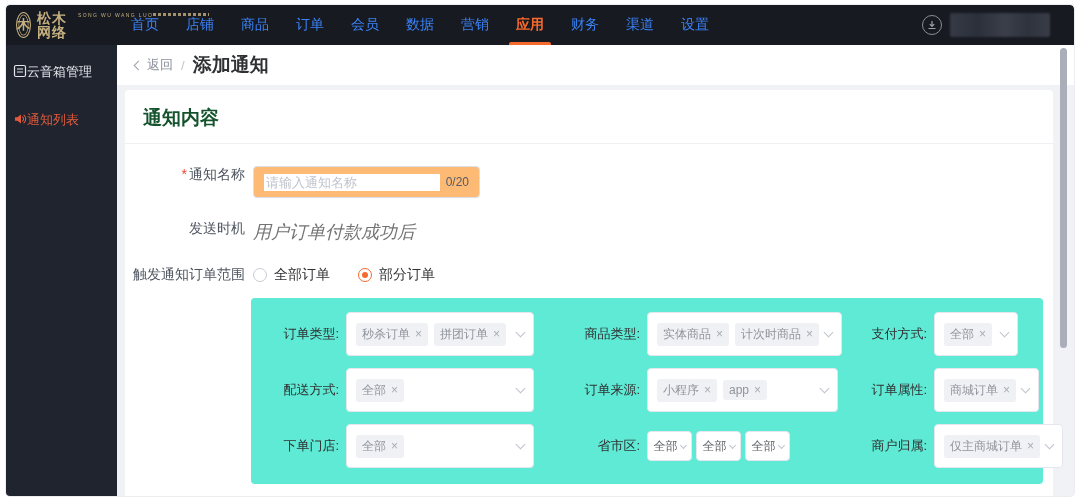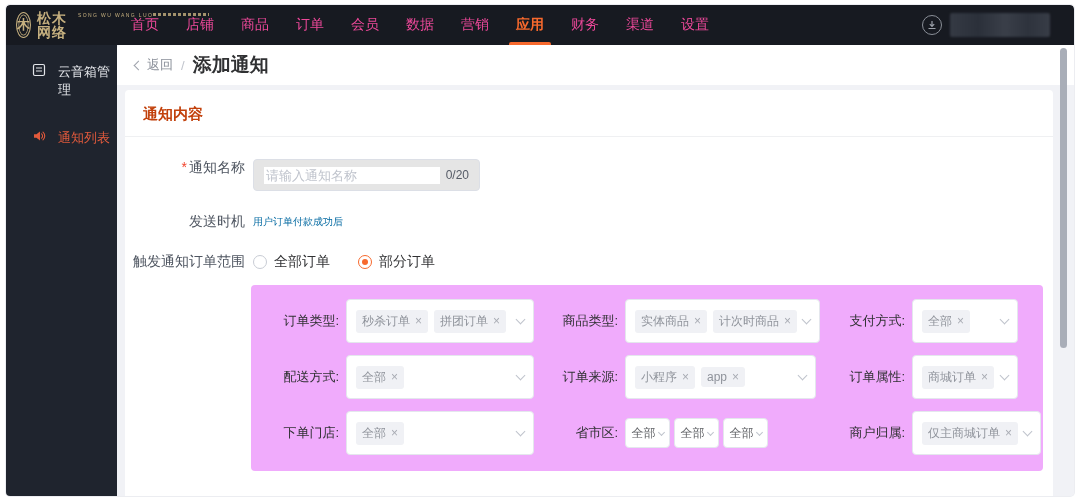--- a/index.html
+++ b/index.html
@@ -9,76 +9,76 @@
 
   
   .hdr{position:absolute;left:0;top:0;right:0;height:40px;background:#171A21;display:flex;align-items:center;z-index:5;border-radius:4px 4px 0 0;}
   .logo{width:111px;display:flex;align-items:center;gap:6px;padding-left:10px;flex:0 0 auto;}
   .logo-badge{width:26px;height:26px;border:1.6px solid #C6B07F;border-radius:50%;color:#C6B07F;display:flex;align-items:center;justify-content:center;font-size:13px;font-weight:bold;box-shadow:inset 0 0 0 1.5px #171A21, inset 0 0 0 2.2px #C6B07F;}
   .logo-txt{display:flex;flex-direction:row;line-height:1;}
   .logo-title{color:#C6B07F;font-size:14px;font-weight:bold;letter-spacing:1px;}
   .logo-sub{color:#C6B07F;font-size:5px;letter-spacing:1.4px;margin-top:2px;white-space:nowrap;}
   .logo-tag{margin-top:2px;height:3px;width:82px;opacity:.8;background:repeating-linear-gradient(90deg,#C6B07F 0 3px,transparent 3px 5px);}
   .nav{display:flex;align-items:center;gap:27px;margin-left:14px;height:100%;}
-  .nitem{color:#ec4899;font-size:14px;cursor:pointer;height:100%;display:flex;align-items:center;position:relative;}
+  .nitem{color:#3b82f6;font-size:14px;cursor:pointer;height:100%;display:flex;align-items:center;position:relative;}
   .nitem.active{color:#F7692D;font-weight:bold;}
   .nitem.active::after{content:"";position:absolute;left:50%;transform:translateX(-50%);bottom:0;width:42px;height:3px;background:#F7692D;border-radius:2px 2px 0 0;}
   .hdr-right{margin-left:auto;display:flex;align-items:center;gap:8px;padding-right:24px;}
   .dl-circle{width:20px;height:20px;border:1px solid #8A8F98;border-radius:50%;display:flex;align-items:center;justify-content:center;}
   .user-redacted{width:100px;height:24px;border-radius:2px;filter:blur(1px);background:linear-gradient(90deg,#353A44 0%,#2B303A 28%,#3A3F49 55%,#2E333D 78%,#383D47 100%);}
 
   
   .sb{position:absolute;left:0;top:40px;bottom:0;width:111px;background:#1F242E;z-index:4;}
-  .sb-item{display:flex;align-items:flex-start;gap:12px;padding:12px 0 12px 26px;color:#E3E5E9;font-size:13px;cursor:pointer;margin-top:6px;}
+  .sb-item{display:flex;align-items:center;gap:0;padding:12px 0 12px 7px;color:#E3E5E9;font-size:13px;cursor:pointer;margin-top:6px;}
   .sb-item.active{color:#E25A3C;}
 
   
   .crumbbar{position:absolute;left:111px;top:40px;right:0;height:40px;background:#FFFFFF;display:flex;align-items:center;padding-left:18px;z-index:3;border-radius:4px 0 0 0;}
   .crumb-back{display:flex;align-items:center;gap:5px;color:#8A8F99;font-size:13px;cursor:pointer;}
   .chev-left{width:7px;height:7px;border-left:1.6px solid #9DA2AB;border-bottom:1.6px solid #9DA2AB;transform:rotate(45deg);margin-top:1px;}
   .crumb-sep{color:#C0C4CC;font-size:13px;margin:0 8px;}
   .crumb-cur{color:#303133;font-size:19px;font-weight:bold;}
 
   
   .main{position:absolute;left:111px;top:80px;right:0;bottom:0;background:#F1F2F6;}
   .card{position:absolute;left:8px;right:21px;top:5px;bottom:0;background:#fff;border-radius:4px 4px 0 0;}
-  .card-title{padding:15px 24px 12px 18px;font-size:15px;font-weight:bold;color:#c2410c;}
+  .card-title{padding:15px 24px 12px 18px;font-size:19px;font-weight:bold;color:#14532d;}
   .card-divider{height:1px;background:#EFF0F2;}
   .scrollbar-thumb{position:absolute;right:7px;top:43px;width:7px;height:300px;border-radius:4px;background:#A9AEB8;z-index:6;}
 
   .frow{display:flex;margin-top:22px;}
   .flab{width:120px;text-align:right;font-size:14px;color:#4E5560;flex:0 0 auto;}
   .req{color:#F2442D;margin-right:2px;}
   .fctl{margin-left:8px;display:flex;align-items:center;}
 
-  .input-wrap{width:227px;height:32px;border:1px solid #DCDFE6;border-radius:4px;background:#e5e5e5;display:flex;align-items:center;padding:0 10px;}
+  .input-wrap{width:227px;height:32px;border:1px solid #DCDFE6;border-radius:4px;background:#fdba74;display:flex;align-items:center;padding:0 10px;}
   .input-wrap input{border:none;outline:none;flex:1;font-size:13px;color:#303133;min-width:0;}
   .input-wrap input::placeholder{color:#BFC3CC;}
   .counter{font-size:12px;color:#555B66;margin-left:6px;flex:0 0 auto;}
 
   .select{height:32px;border:1px solid #DCDFE6;border-radius:4px;background:#fff;display:flex;align-items:center;padding:0 10px;cursor:pointer;}
   .select .val{font-size:13px;color:#303133;flex:1;}
   .chev-down{width:7px;height:7px;border-right:1.5px solid #BFC3CC;border-bottom:1.5px solid #BFC3CC;transform:rotate(45deg);margin-top:-3px;flex:0 0 auto;}
   .tpl-select{width:282px;}
 
-  .static-val{font-size:10px;color:#0369a1;}
+  .static-val{font-size:18px;color:#737373;font-style:italic;}
 
   .radio{display:flex;align-items:center;gap:7px;cursor:pointer;margin-right:28px;}
   .radio .dot{width:14px;height:14px;border:1px solid #C8CCD4;border-radius:50%;background:#fff;}
   .radio.checked .dot{border:1px solid #F7692D;display:flex;align-items:center;justify-content:center;}
   .radio.checked .dot::after{content:"";width:6px;height:6px;border-radius:50%;background:#F7692D;}
   .radio .rlab{font-size:14px;color:#303133;}
 
   
-  .panel{margin:14px 0 0 126px;width:792px;background:#f0abfc;border-radius:4px;padding:14px 25px 16px 26px;}
+  .panel{margin:14px 0 0 126px;width:792px;background:#5eead4;border-radius:4px;padding:14px 25px 16px 26px;}
   .prow{display:flex;align-items:center;margin-top:12px;}
   .prow:first-child{margin-top:0;}
   .pgroup{display:flex;align-items:center;}
   .pgroup.c1{width:257px;flex:0 0 auto;}
-  .pgroup.c2{width:260px;flex:0 0 auto;margin-left:22px;}
+  .pgroup.c2{width:260px;flex:0 0 auto;margin-left:44px;}
   .pgroup.c3{flex:1;margin-left:27px;}
   .plab{font-size:13px;color:#303133;width:62px;text-align:right;flex:0 0 auto;margin-right:7px;white-space:nowrap;}
   .pselect{height:44px;flex:1;border:1px solid #E4E7ED;border-radius:4px;background:#fff;display:flex;align-items:center;gap:6px;padding:0 9px;cursor:pointer;}
   .tag{background:#F0F1F5;border-radius:3px;padding:3px 6px;font-size:12px;color:#8F939B;display:flex;align-items:center;gap:5px;white-space:nowrap;}
   .tag .x{color:#A8ABB3;font-size:12px;line-height:1;cursor:pointer;}
   .pselect .chev-down{margin-left:auto;}
   .mini-selects{display:flex;gap:4px;}
   .mini{width:45px;height:30px;border:1px solid #E4E7ED;border-radius:4px;background:#fff;display:flex;align-items:center;justify-content:center;gap:3px;cursor:pointer;}
   .mini .mval{font-size:12px;color:#606266;}
   .mini .chev-down{width:5px;height:5px;margin-top:-2px;}

